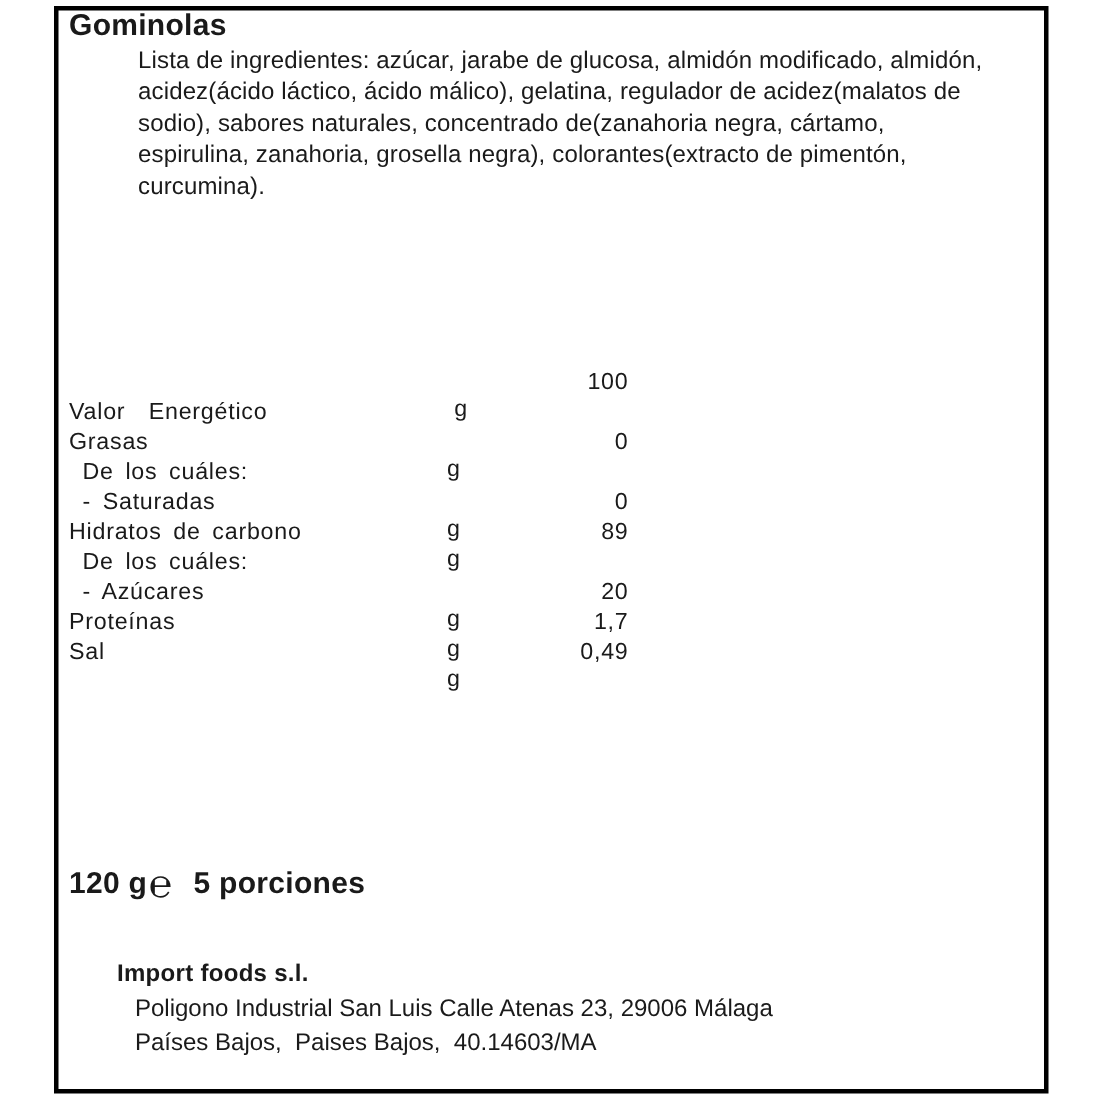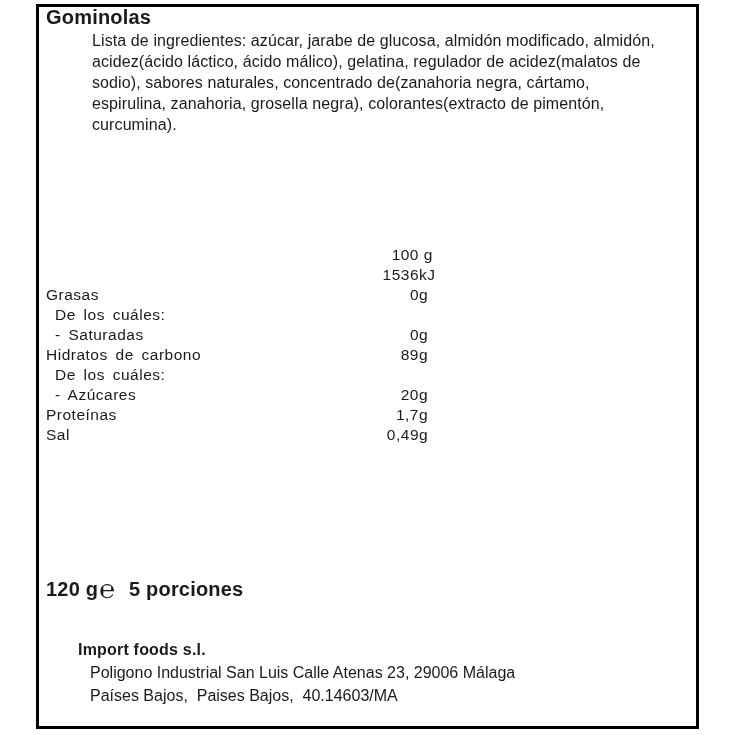--- a/index.html
+++ b/index.html
@@ -63,20 +63,21 @@
     white-space: pre;
     word-spacing: 3px;
     letter-spacing: 0.5px;
   }
   .nrow.sub .nlabel { left: 9px; }
   .nval {
     position: absolute;
     left: 252px;
     top: 0;
     display: flex;
+    flex-direction: column;
   }
   .nnum {
     display: inline-block;
     width: 121px;
     text-align: right;
     letter-spacing: 0.5px;
   }
   .nunit {
     white-space: pre;
     letter-spacing: 0.5px;
@@ -124,24 +125,21 @@
 
   <div class="nutrition">
     <div class="nrow">
       <span class="nlabel"></span>
       <span class="nval">
           <span class="nnum">100</span>
           <span class="nunit"> g</span>
         </span>
     </div>
     <div class="nrow">
-      <span class="nval">
-          <span class="nnum">1536</span>
-          <span class="nunit">kJ</span>
-        </span>
+      <span class="nlabel">Valor  Energético</span>
     </div>
     <div class="nrow">
       <span class="nlabel">Grasas</span>
       <span class="nval">
           <span class="nnum">0</span>
           <span class="nunit">g</span>
         </span>
     </div>
     <div class="nrow sub">
       <span class="nlabel">De los cuáles:</span>

